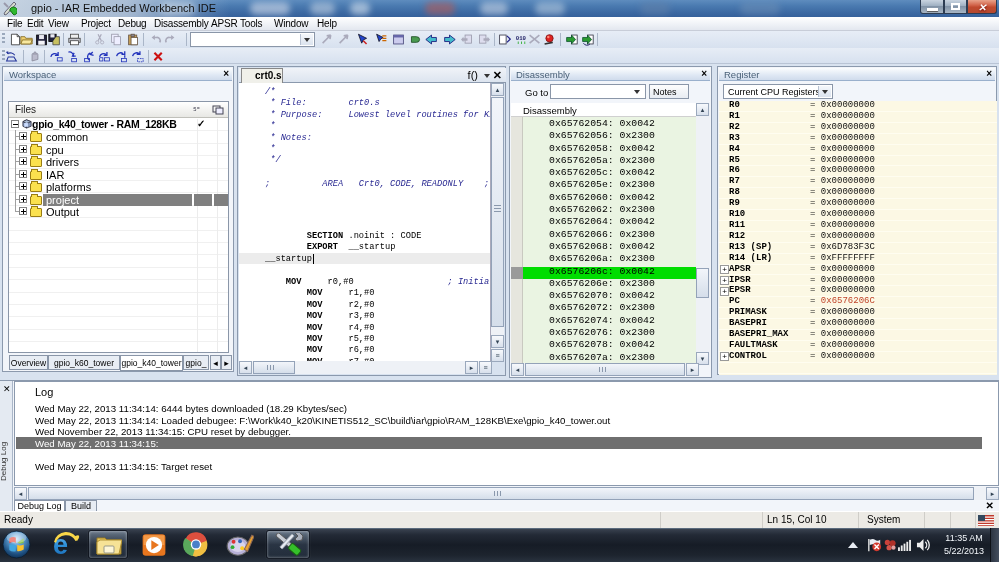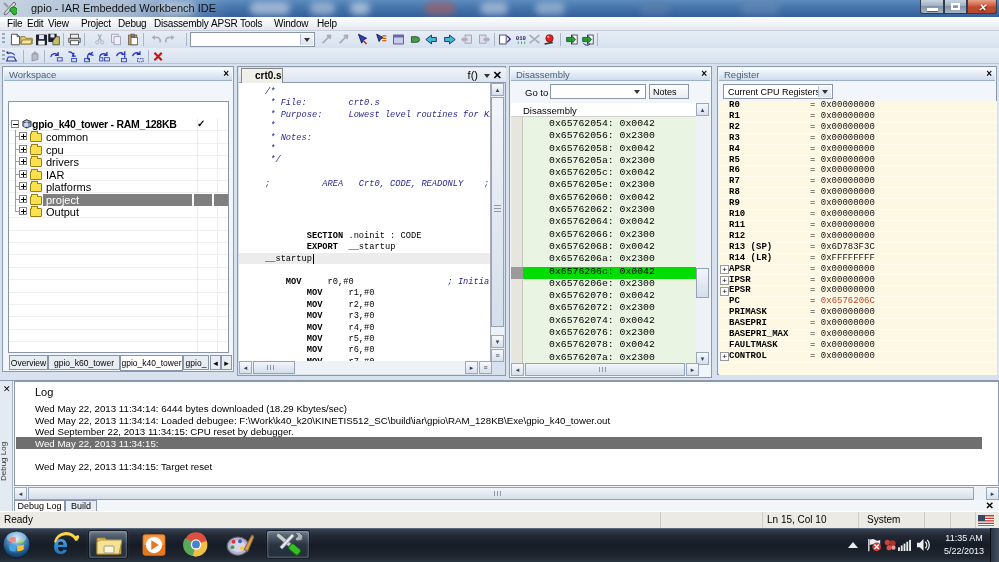--- a/index.html
+++ b/index.html
@@ -340,20 +340,30 @@
       </svg>
   </div>
 </div>
 
 <div class="panel" id="workspace">
   <div class="phead">Workspace<span class="pclose" style="top:1px">×</span></div>
   <div class="abs" id="ws-files">
     <div class="rowlines"></div>
       <div style="position:absolute;left:188px;top:17px;width:1px;height:235px;background:#ececec"></div>
       <div style="position:absolute;left:208px;top:17px;width:1px;height:235px;background:#ececec"></div>
+    <div id="files-head">
+        <span style="position:absolute;left:6px;top:2px">Files</span>
+      <svg style="position:absolute;right:24px;top:3px" width="11" height="10" viewBox="0 0 11 10">
+          <text x="0" y="8" font-size="9" fill="#334">⁵⁼</text>
+        </svg>
+      <svg style="position:absolute;right:4px;top:3px" width="12" height="10" viewBox="0 0 12 10">
+          <rect x="1" y="1" width="7" height="6" fill="none" stroke="#445"></rect>
+          <rect x="4" y="3" width="7" height="6" fill="#eef" stroke="#445"></rect>
+        </svg>
+    </div>
     <div id="tree">
 
       <div style="position:absolute;left:6px;top:28px;width:1px;height:82px;background:#a0a0a0"></div>
 
       <div class="trow" style="top:16px">
         <span class="pm" style="left:2px;top:2px">
             <span style="position:absolute;left:1px;top:3px;width:5px;height:1px;background:#000"></span>
           </span>
         <svg style="position:absolute;left:12px;top:0px" width="12" height="11" viewBox="0 0 13 12">
           <path d="M2 4 L6 2 L11 4 L11 9 L6 11 L2 9 Z" fill="#8899bb" stroke="#223" stroke-width="0.8"></path>
@@ -556,21 +566,21 @@
 <div class="abs" id="logpanel">
   <div id="log-side">
       <div class="x">✕</div>
       <div class="lbl">Debug Log</div>
     </div>
   <div id="log-main">
     <div id="log-title">Log</div>
     <div id="log-hl"></div>
     <div class="logline" style="top:21px">Wed May 22, 2013 11:34:14: 6444 bytes downloaded (18.29 Kbytes/sec)</div>
     <div class="logline" style="top:32.5px">Wed May 22, 2013 11:34:14: Loaded debugee: F:\Work\k40_k20\KINETIS512_SC\build\iar\gpio\RAM_128KB\Exe\gpio_k40_tower.out</div>
-    <div class="logline" style="top:44px">Wed September 22, 2013 11:34:15: CPU reset by debugger.</div>
+    <div class="logline" style="top:44px">Wed November 22, 2013 11:34:15: CPU reset by debugger.</div>
     <div class="logline" style="top:55.5px;color:#fff">Wed May 22, 2013 11:34:15:</div>
     <div class="logline" style="top:78.5px">Wed May 22, 2013 11:34:15: Target reset</div>
   </div>
   <div id="log-hscroll">
     <div class="sbtn" style="left:0;top:0;width:13px;height:13px;line-height:11px">◂</div>
     <div class="sbtn" style="right:0;top:0;width:13px;height:13px;line-height:11px">▸</div>
     <div class="sthumb" style="left:14px;top:0px;width:946px;height:13px"></div>
     <div style="position:absolute;left:480px;top:4px;width:9px;height:5px;background:repeating-linear-gradient(90deg,#8a98ac 0 1px,transparent 1px 3px)"></div>
   </div>
   <div id="log-tabs">

